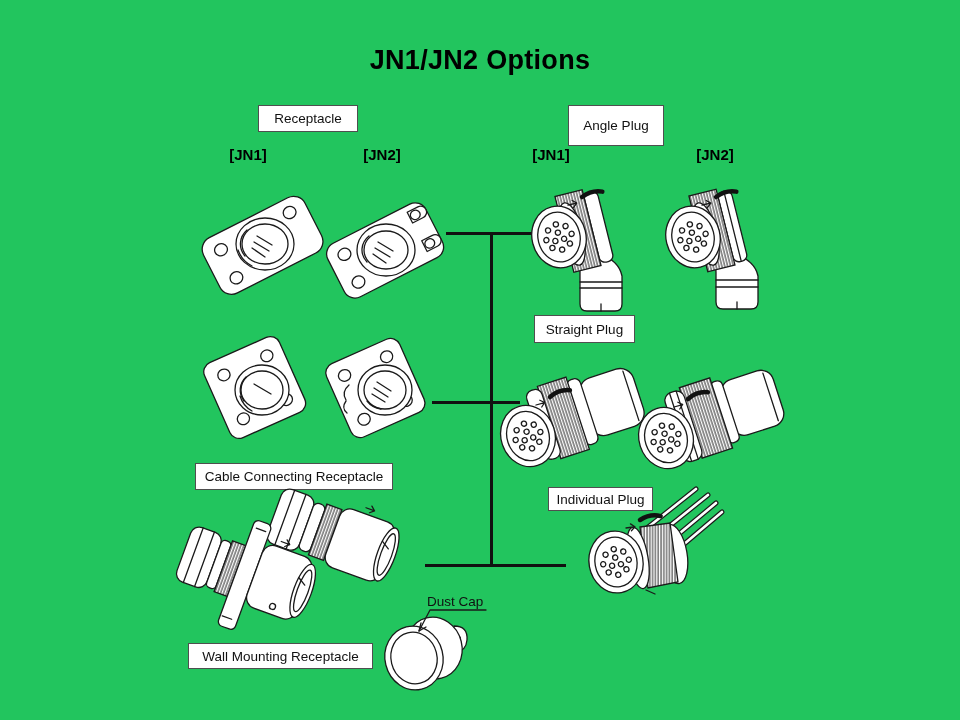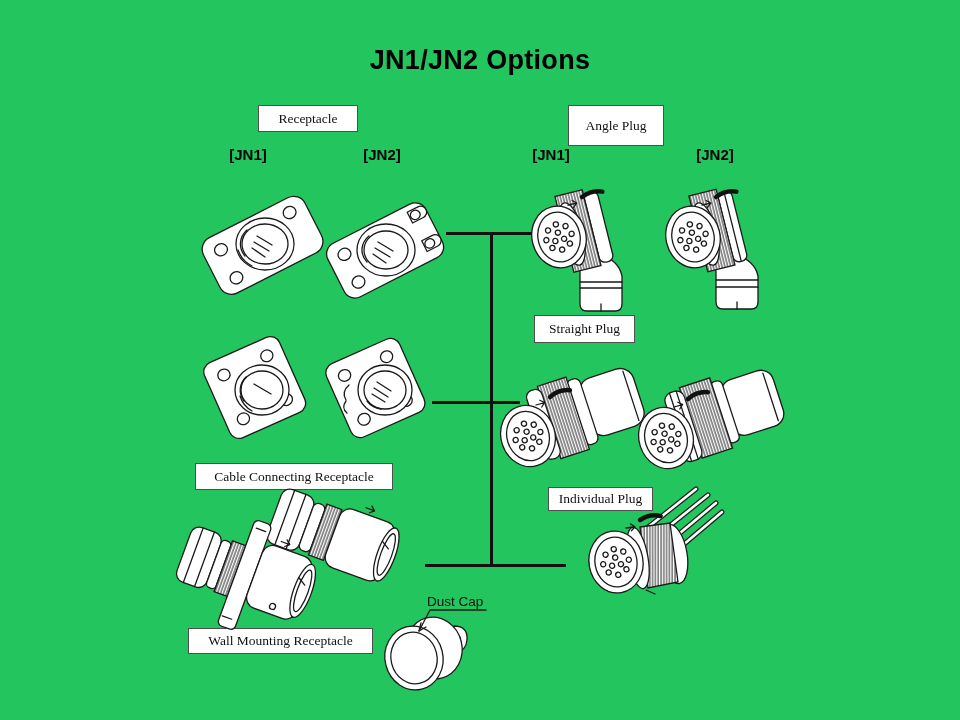--- a/index.html
+++ b/index.html
@@ -2,21 +2,21 @@
 <html><head>
 <meta charset="utf-8">
 <style>
   html,body{margin:0;padding:0;background:#fff;}
   #stage{position:relative;width:960px;height:720px;background:#22c55e;overflow:hidden;
          font-family:"Liberation Sans", sans-serif;color:#000;}
   .title{position:absolute;left:0;right:0;top:45px;text-align:center;
          font-size:27px;font-weight:bold;letter-spacing:.3px;color:#000;}
   .lbl{position:absolute;box-sizing:border-box;border:1.5px solid #4f4f4f;background:#fff;
        display:flex;align-items:center;justify-content:center;
-       font-size:13.5px;color:#111;white-space:nowrap;font-family:Liberation Serif, serif;}
+       font-size:13.5px;color:#111;white-space:nowrap;}
   .tag{position:absolute;width:54px;text-align:center;font-size:15px;font-weight:bold;color:#000;}
   .free-lbl{position:absolute;font-size:13.5px;color:#111;white-space:nowrap;}
   .tline{position:absolute;background:#111;}
   svg.art{position:absolute;left:0;top:0;pointer-events:none;}
   .f{fill:#fff;stroke:#1a1a1a;stroke-width:1.3;stroke-linecap:round;stroke-linejoin:round;}
   .n{fill:none;stroke:#1a1a1a;stroke-width:1.3;stroke-linecap:round;stroke-linejoin:round;}
   .k{fill:url(#kn);stroke:#1a1a1a;stroke-width:1.3;}
   .d{fill:none;stroke:#111;stroke-width:4.5;stroke-linecap:round;}
   .w{fill:none;stroke:#1a1a1a;stroke-width:5;stroke-linecap:round;}
   .wi{fill:none;stroke:#fff;stroke-width:2.6;stroke-linecap:round;}
@@ -26,21 +26,21 @@
 
 <div id="stage">
 
   <div class="title">JN1/JN2 Options</div>
 
   <div class="lbl" style="left:258px;top:105px;width:100px;height:27px;">Receptacle</div>
   <div class="lbl" style="left:568px;top:105px;width:96px;height:41px;">Angle Plug</div>
   <div class="lbl" style="left:534px;top:315px;width:101px;height:28px;">Straight Plug</div>
   <div class="lbl" style="left:195px;top:463px;width:198px;height:27px;">Cable Connecting Receptacle</div>
   <div class="lbl" style="left:548px;top:487px;width:105px;height:24px;">Individual Plug</div>
-  <div class="lbl" style="left:188px;top:628px;width:185px;height:26px;">Wall Mounting Receptacle</div>
+  <div class="lbl" style="left:188px;top:643px;width:185px;height:26px;">Wall Mounting Receptacle</div>
 
   <div class="free-lbl" style="left:427px;top:594px;">Dust Cap</div>
 
   <div class="tag" style="left:221px;top:146px;">[JN1]</div>
   <div class="tag" style="left:355px;top:146px;">[JN2]</div>
   <div class="tag" style="left:524px;top:146px;">[JN1]</div>
   <div class="tag" style="left:688px;top:146px;">[JN2]</div>
 
   <div class="tline" style="left:490px;top:232px;width:3px;height:335px;"></div>
   <div class="tline" style="left:446px;top:232px;width:87px;height:3px;"></div>

